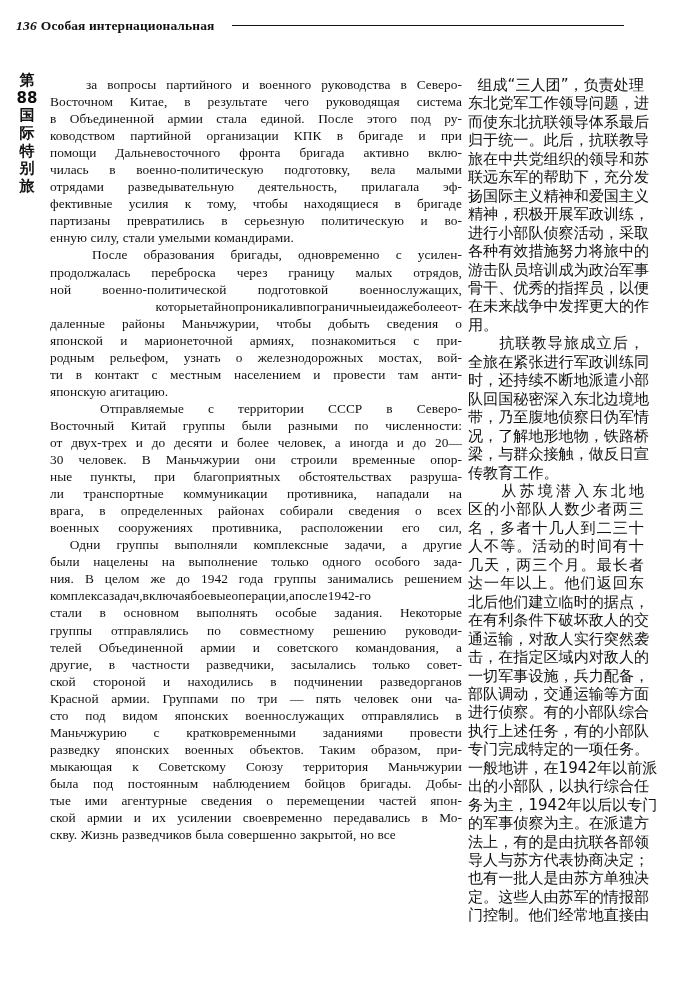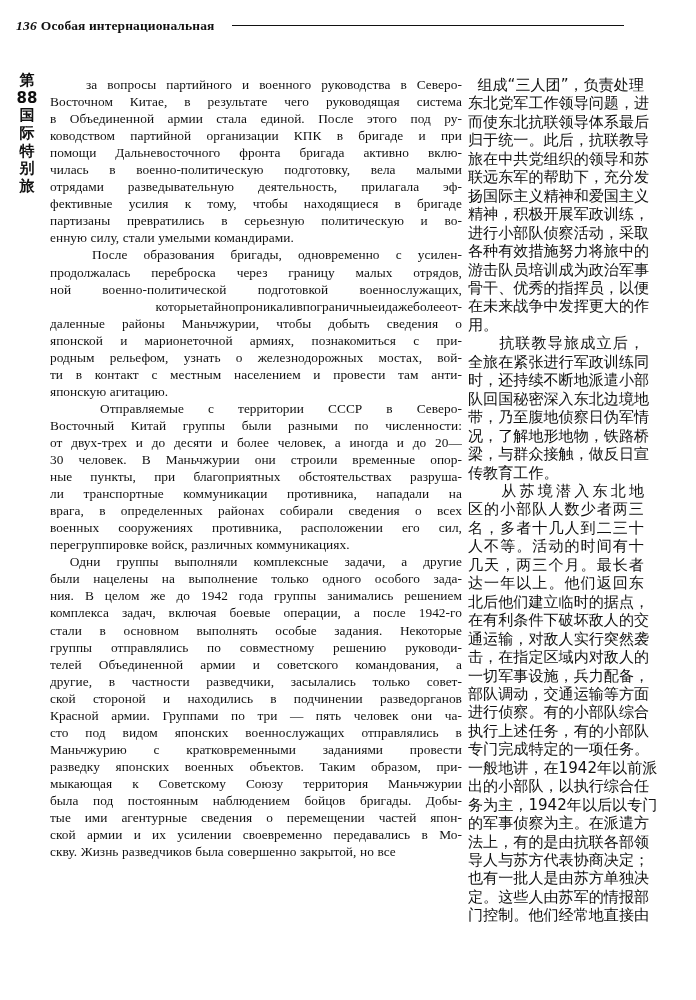--- a/index.html
+++ b/index.html
@@ -380,21 +380,20 @@
         <span>всех</span>
       </div>
       <div class="ln" style="display: flex; justify-content: space-between;">
         <span>военных</span>
         <span>сооружениях</span>
         <span>противника,</span>
         <span>расположении</span>
         <span>его</span>
         <span>сил,</span>
       </div>
-      <div class="ln"><span>перегруппировке войск, различных коммуникациях.</span></div>
       <div class="ln" style="display: flex; justify-content: space-between; gap: 16px;">
         <span class="ind"></span>
         <span>Одни</span>
         <span>группы</span>
         <span>выполняли</span>
         <span>комплексные</span>
         <span>задачи,</span>
         <span>а</span>
         <span>другие</span>
       </div>
@@ -413,21 +412,21 @@
         <span>В</span>
         <span>целом</span>
         <span>же</span>
         <span>до</span>
         <span>1942</span>
         <span>года</span>
         <span>группы</span>
         <span>занимались</span>
         <span>решением</span>
       </div>
-      <div class="ln" style="display: flex; justify-content: space-between;">
+      <div class="ln" style="display: flex; justify-content: flex-start;">
         <span>комплекса</span>
         <span>задач,</span>
         <span>включая</span>
         <span>боевые</span>
         <span>операции,</span>
         <span>а</span>
         <span>после</span>
         <span>1942-го</span>
       </div>
       <div class="ln" style="display: flex; justify-content: space-between;">

